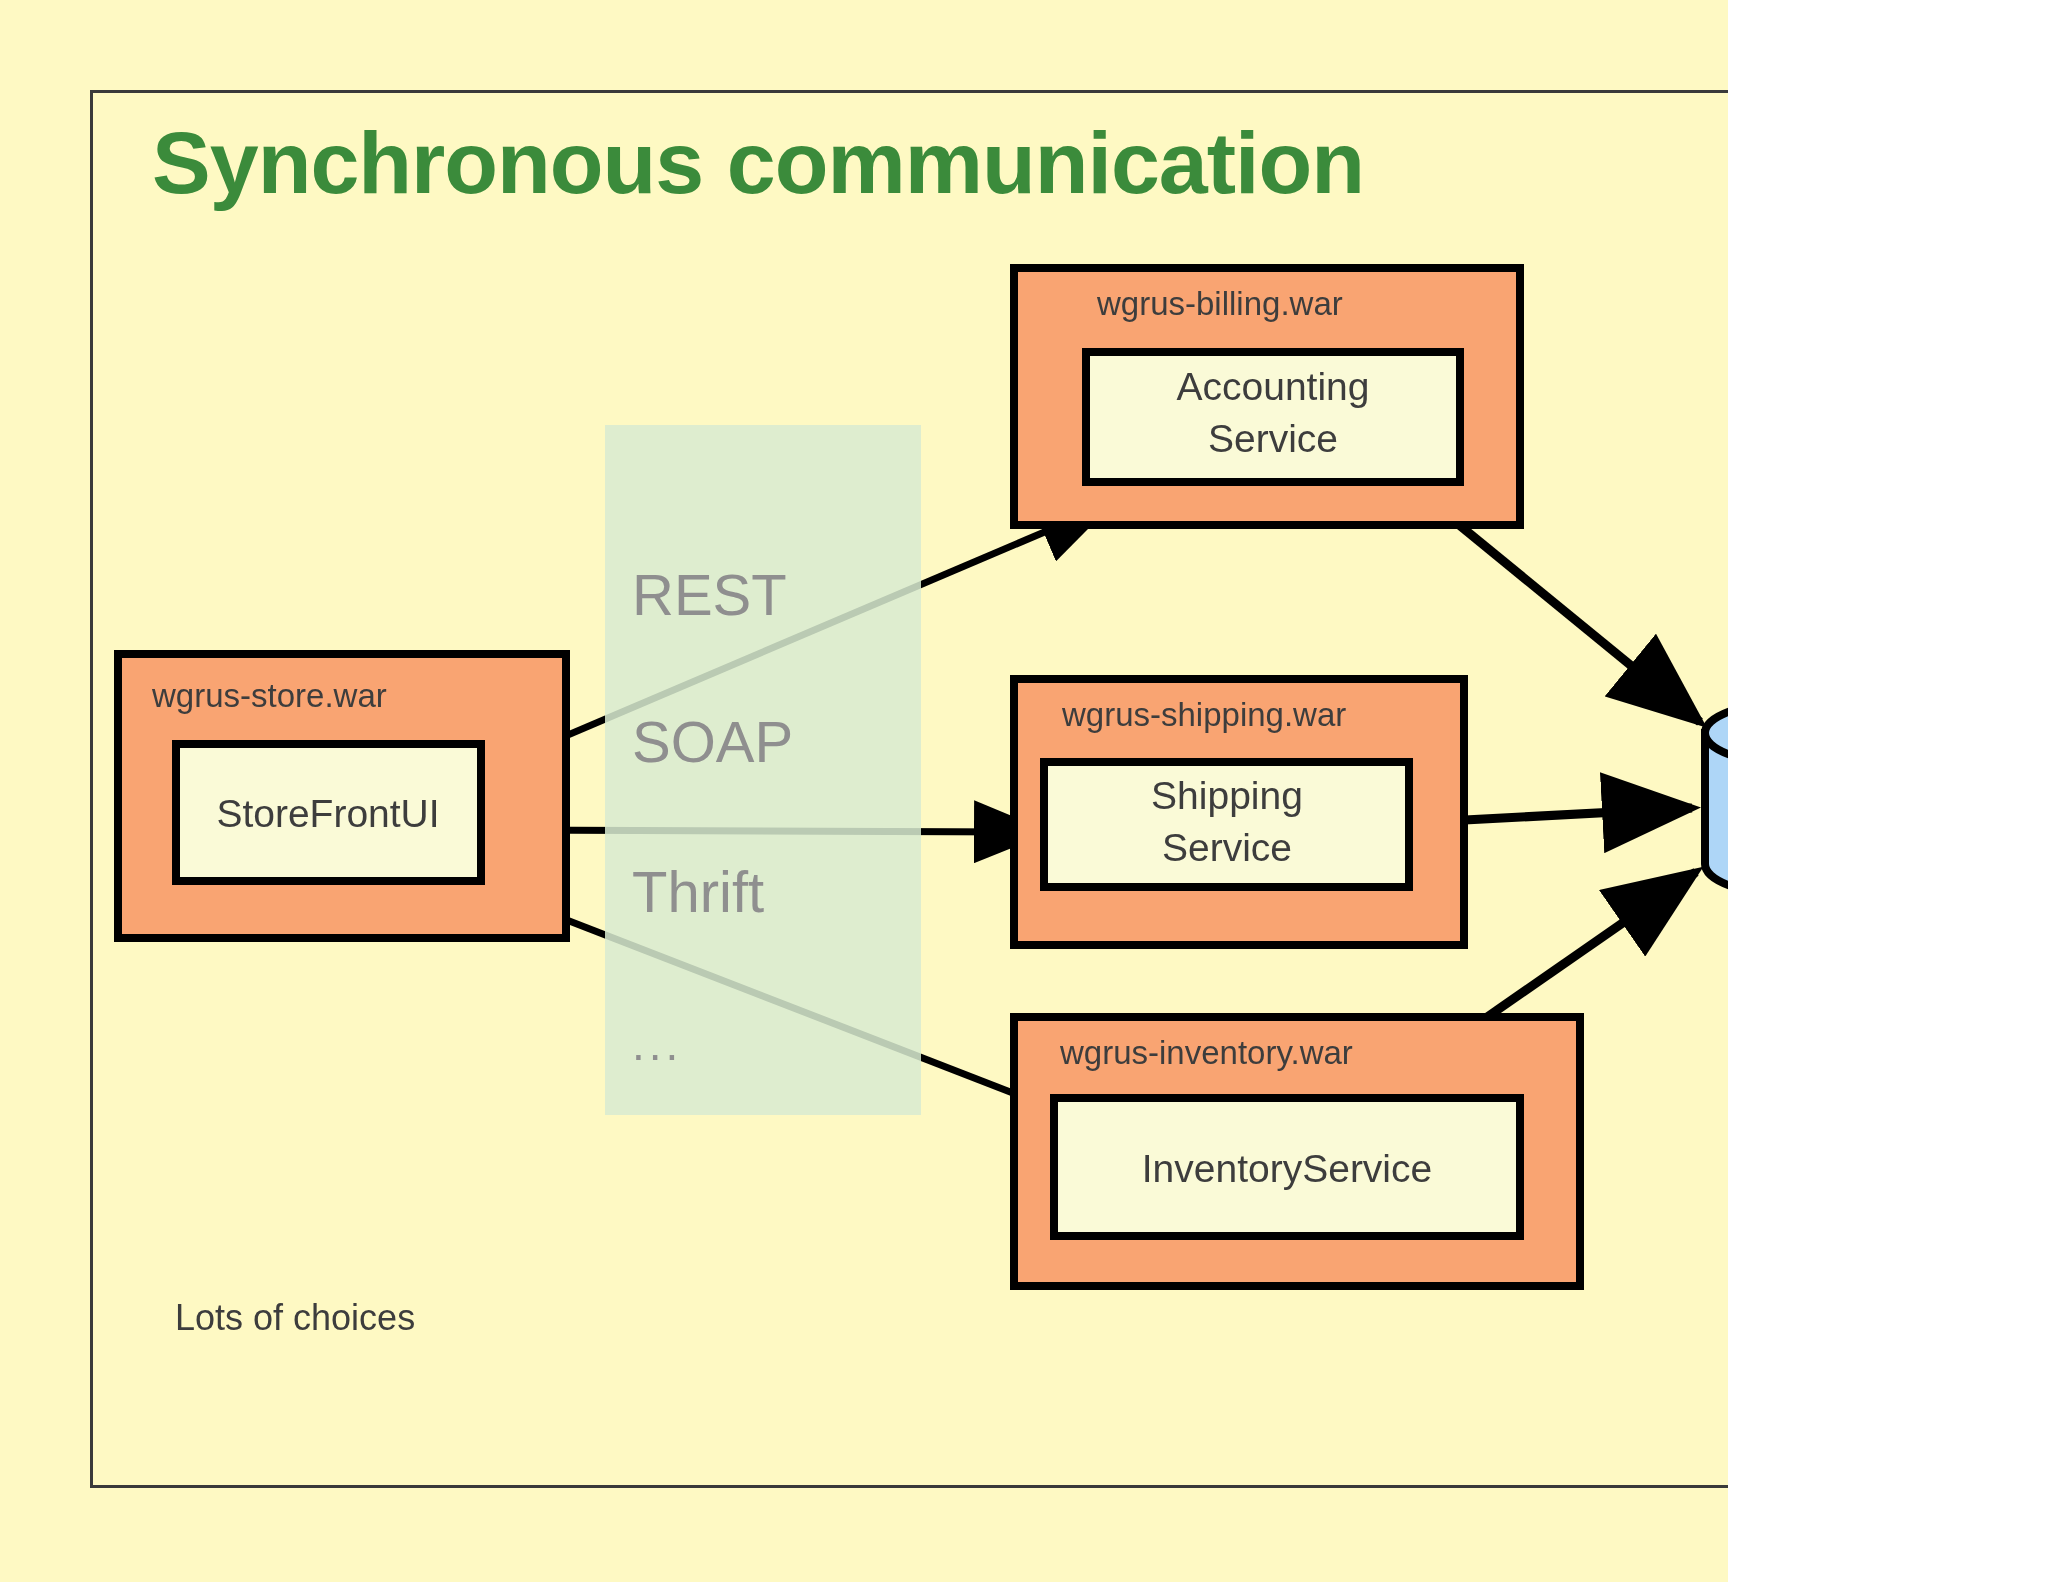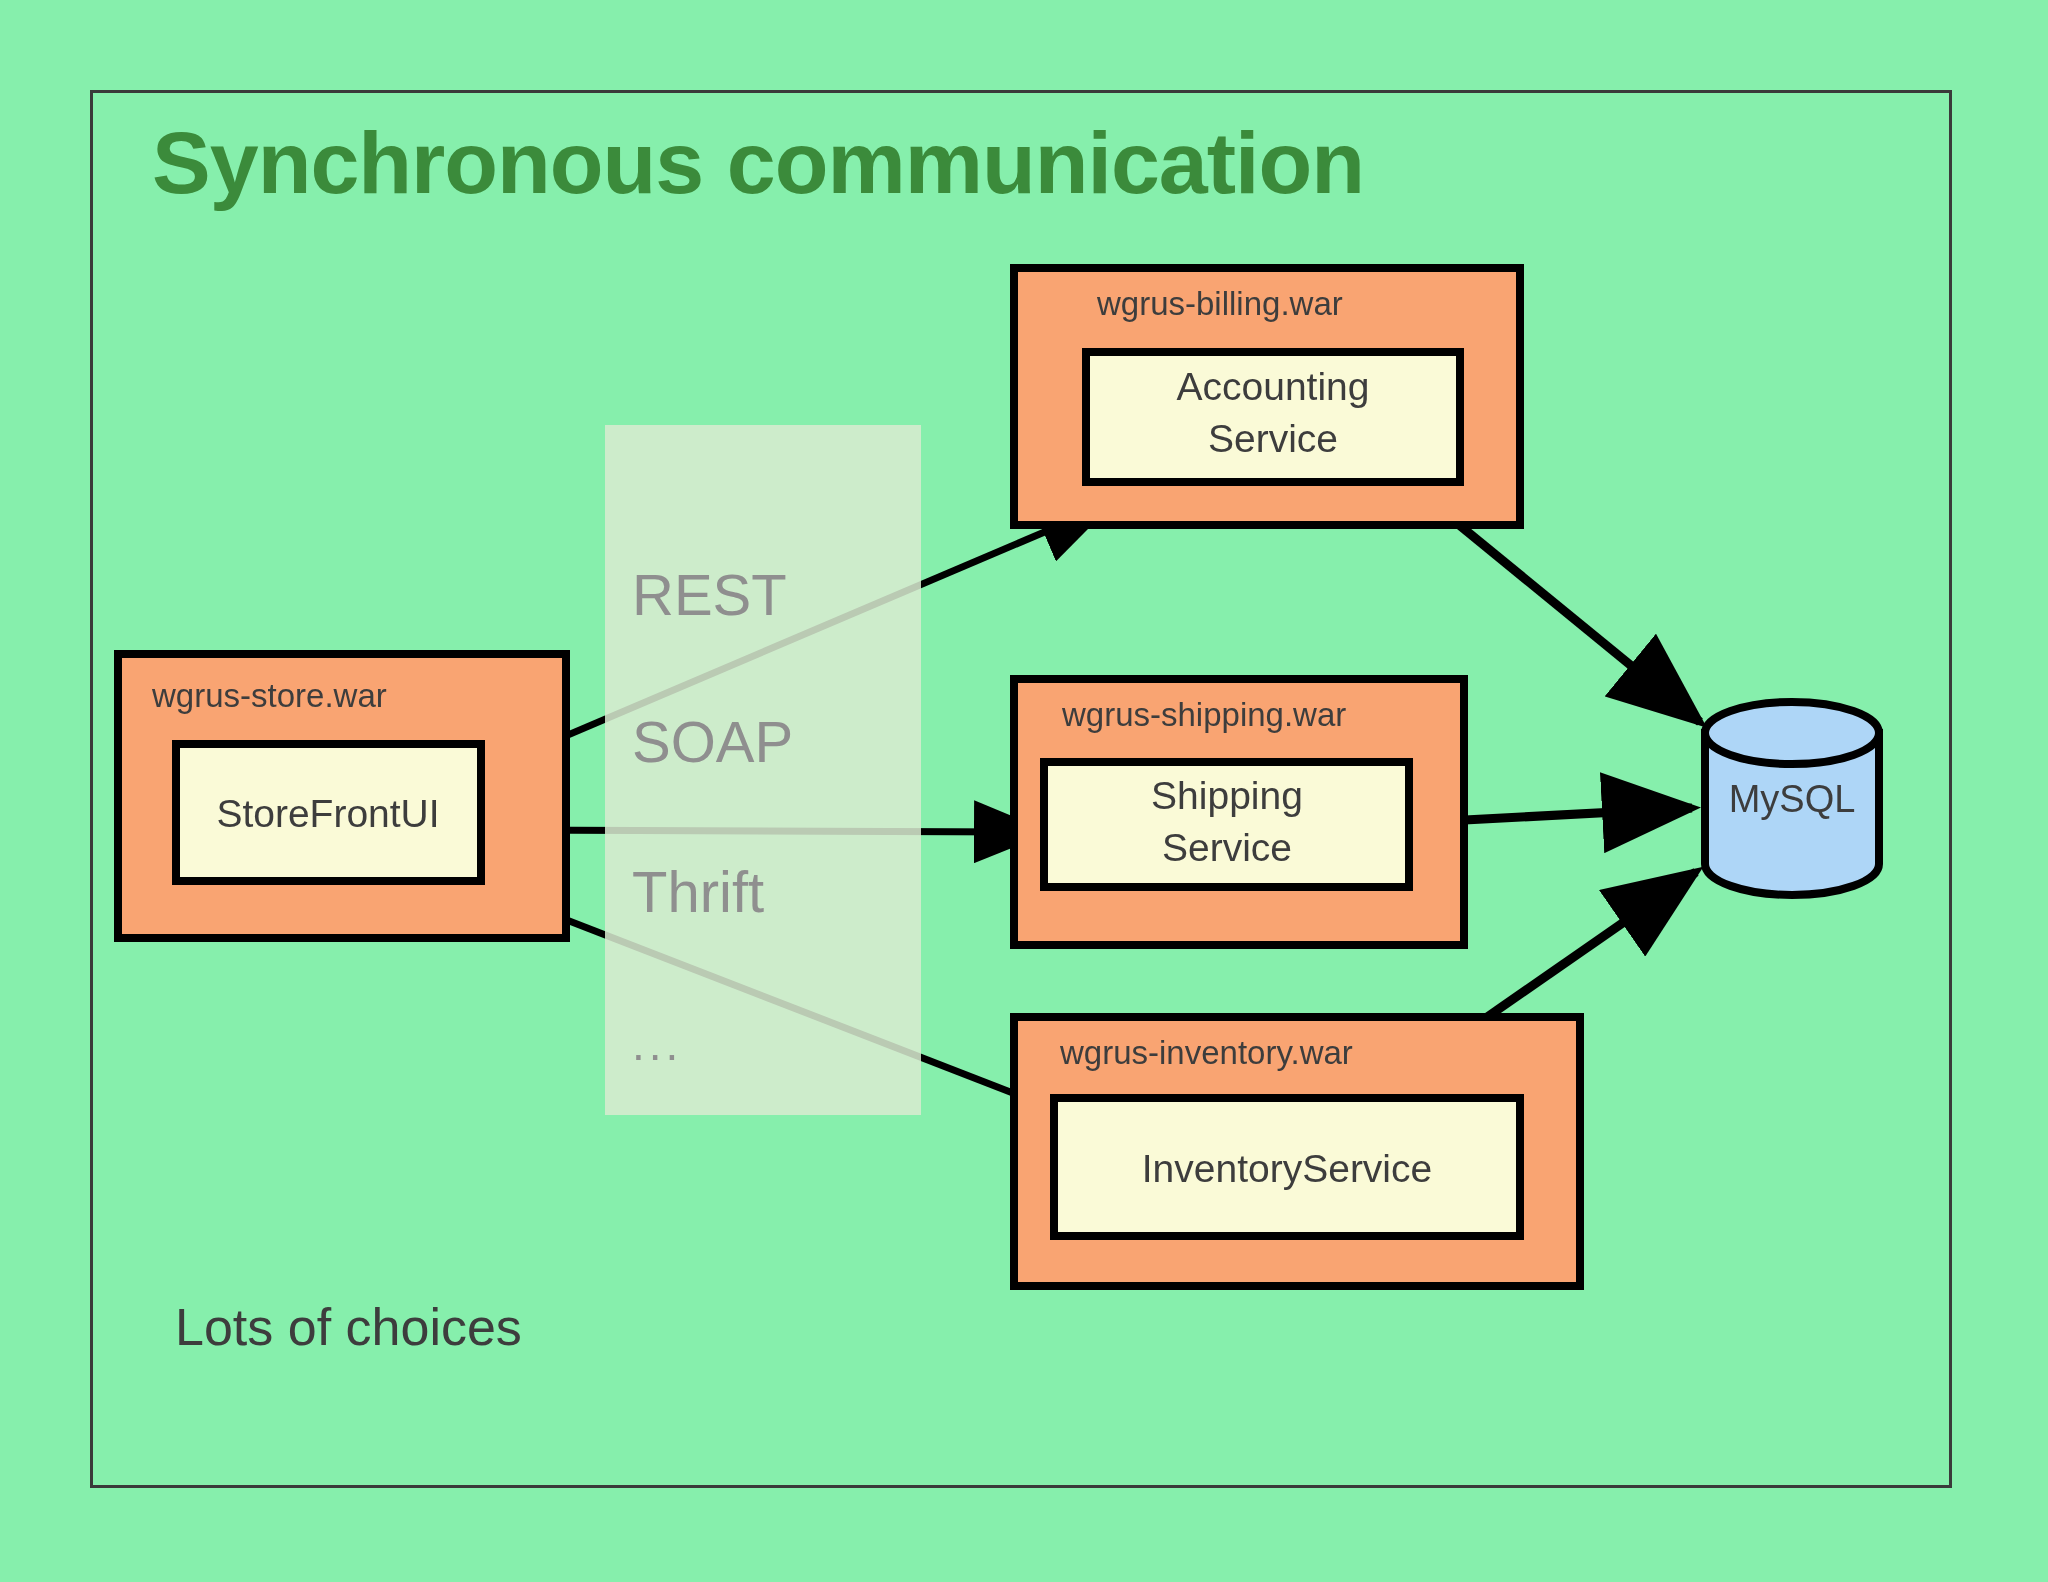--- a/index.html
+++ b/index.html
@@ -5,23 +5,23 @@
   html, body {
     margin: 0;
     padding: 0;
     background: #ffffff;
   }
   body {
     font-family: "Liberation Sans", sans-serif;
   }
   #slide {
     position: relative;
-    width: 2048px;
+    width: 1728px;
     height: 1582px;
-    background: #86efac;
+    background: #fef9c3;
     overflow: hidden;
   }
   #frame {
     position: absolute;
     left: 90px;
     top: 90px;
     width: 1862px;
     height: 1398px;
     border: 3px solid #3a3a3a;
     box-sizing: border-box;
@@ -66,21 +66,21 @@
     fill: #8f8f8f;
   }
   .proto-label.dots {
     font-size: 46px;
     letter-spacing: 4px;
   }
   #caption {
     position: absolute;
     left: 175px;
     top: 1297px;
-    font-size: 52px;
+    font-size: 36px;
     color: #3d3d3d;
     font-family: "Liberation Sans", sans-serif;
     white-space: nowrap;
   }
 </style>
 </head>
 <body>
 
 <div id="slide">
 

